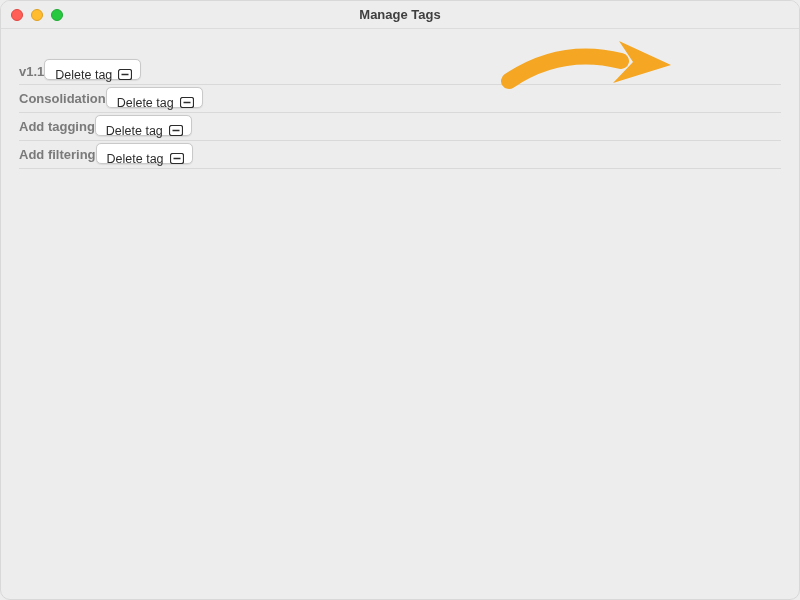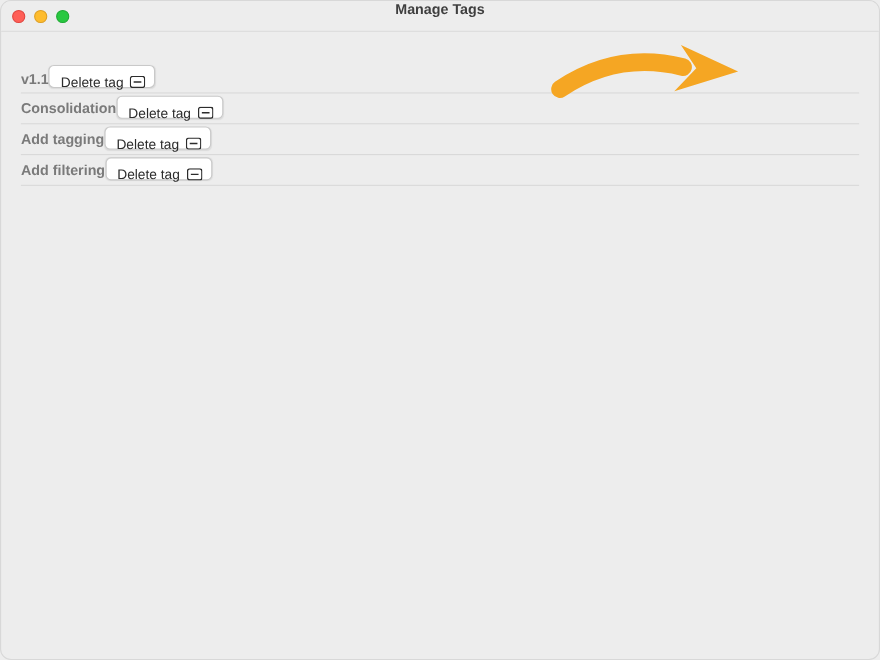--- a/index.html
+++ b/index.html
@@ -11,21 +11,21 @@
       border: 1px solid #d8d8d8;
       border-radius: 10px;
       overflow: hidden;
       position: relative;
     }
     .titlebar {
       height: 28px;
       background: #ededed;
       border-bottom: 1px solid #dcdcdc;
       display: flex;
-      align-items: flex-start;
+      align-items: center;
       position: relative;
     }
     .traffic-lights {
       position: absolute;
       left: 10px;
       top: 8px;
       display: flex;
       gap: 8px;
     }
     .dot {

